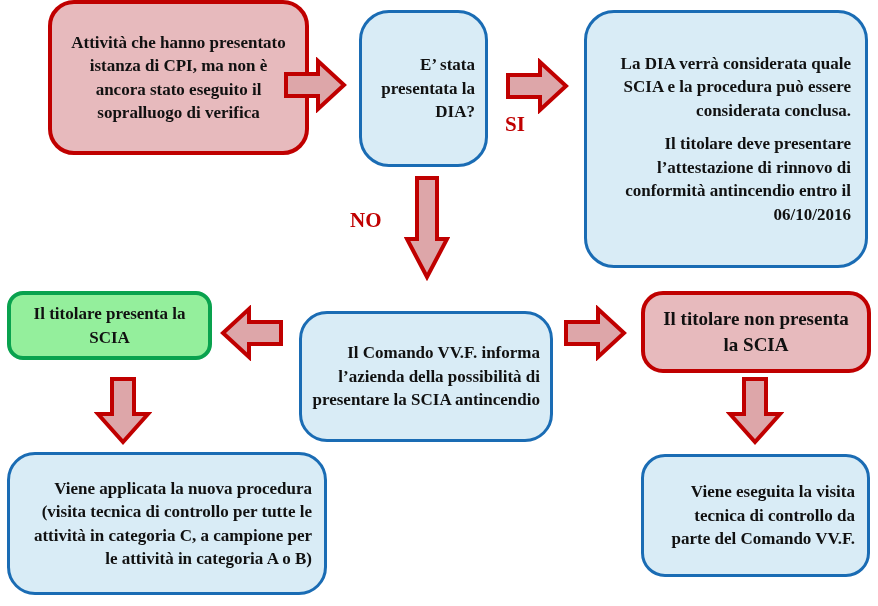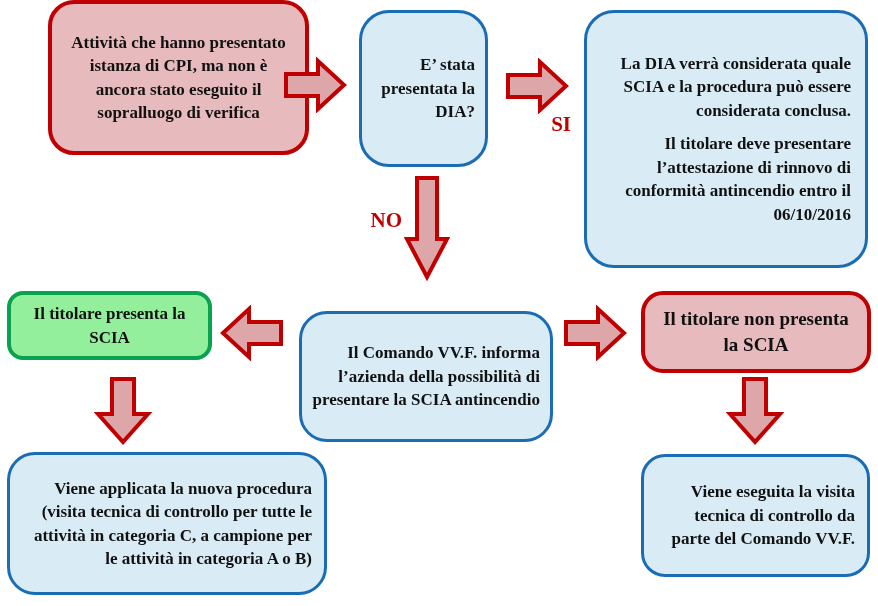--- a/index.html
+++ b/index.html
@@ -48,21 +48,21 @@
   #arrow-question-to-inform  { left: 404px; top: 175px; }
   #arrow-inform-to-presents  { left: 220px; top: 305px; }
   #arrow-inform-to-notpres   { left: 563px; top: 305px; }
   #arrow-presents-to-proc    { left: 94px;  top: 376px; }
   #arrow-notpres-to-visit    { left: 726px; top: 376px; }
 
   .branch-label {
     position: absolute;
     font-size: 21px;
     color: #c00000;
-    text-align: right;
+    text-align: left;
   }
   #label-si { left: 505px; top: 112px; width: 66px; }
   #label-no { left: 350px; top: 208px; width: 52px; }
 
   .arrow svg polygon {
     fill: #dda6a9;
     stroke: #c00000;
     stroke-width: 4;
     stroke-linejoin: miter;
   }

